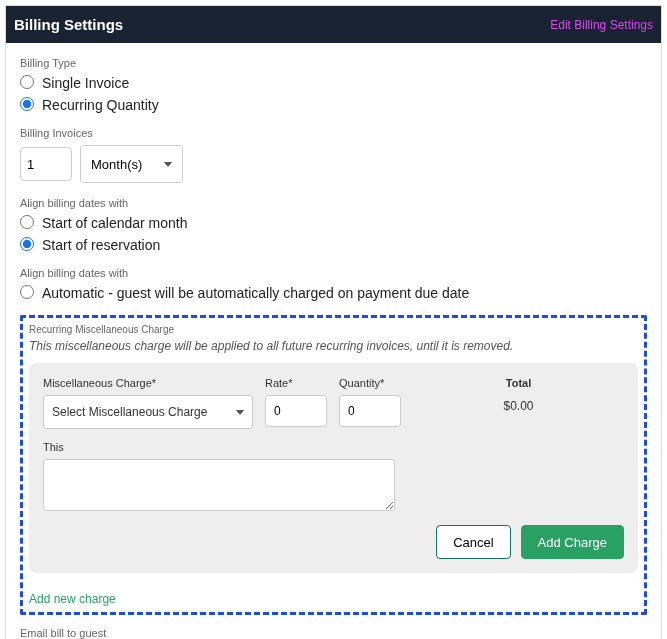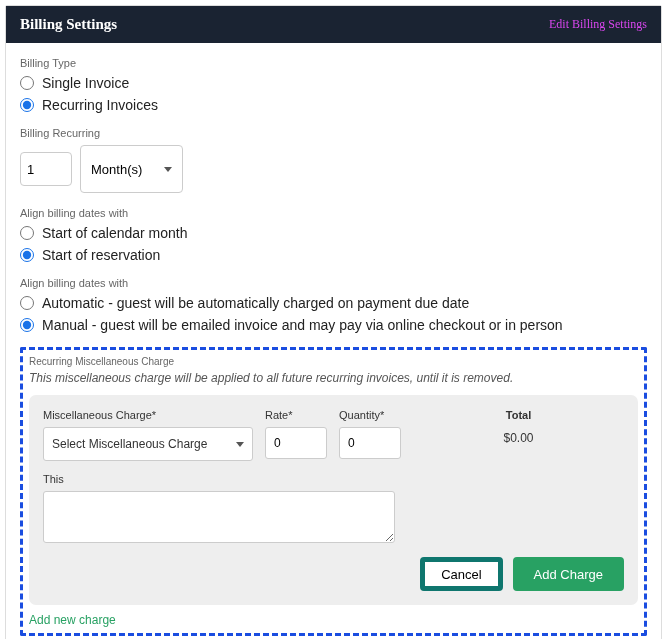--- a/index.html
+++ b/index.html
@@ -1,71 +1,71 @@
 <!DOCTYPE html>
 <html><head>
   <meta charset="utf-8">
   <style>
     * { box-sizing: border-box; margin: 0; padding: 0; }
     body { font-family: -apple-system, BlinkMacSystemFont, "Segoe UI", Arial, sans-serif; background: #fff; width: 667px; font-size: 13px; color: #333; }
     .panel { border: 1px solid #ddd; margin: 5px; border-radius: 2px; }
-    .panel-header { background: #1a2332; color: #fff; padding: 10px 14px; display: flex; justify-content: space-between; align-items: center; font-family: Liberation Serif, serif; }
+    .panel-header { background: #1a2332; color: #fff; padding: 10px 8px; display: flex; justify-content: space-between; align-items: center; }
     .panel-title { font-size: 15px; font-weight: 600; }
     .edit-link { color: #d946ef; font-size: 12px; cursor: pointer; }
     .panel-body { padding: 14px 14px 16px 14px; }
     .field-label { font-size: 11px; color: #666; margin-bottom: 6px; display: block; }
     .section { margin-bottom: 14px; }
-    .radio-row { display: flex; align-items: center; margin-bottom: 6px; font-size: 14px; color: #222; }
+    .radio-row { display: flex; margin-bottom: 6px; font-size: 14px; color: #222; }
     .radio-row input[type="radio"] { margin-right: 8px; accent-color: #1a73e8; width: 14px; height: 14px; }
     .inline-controls { display: flex; gap: 8px; align-items: center; }
     .num-input { width: 52px; height: 34px; border: 1px solid #ccc; border-radius: 4px; padding: 0 6px; font-size: 13px; }
-    .select-btn { height: 48px; border: 1px solid #ccc; border-radius: 4px; padding: 0 10px; background: #fff; font-size: 13px; display: inline-flex; align-items: center; gap: 22px; cursor: pointer; }
+    .select-btn { height: 38px; border: 1px solid #ccc; border-radius: 4px; padding: 0 10px; background: #fff; font-size: 13px; display: inline-flex; align-items: center; gap: 22px; cursor: pointer; }
     .chevron { display:inline-block; width:0; height:0; border-left:4px solid transparent; border-right:4px solid transparent; border-top:5px solid #555; }
     .dashed-highlight { border: 3px dashed #1a4de0; border-radius: 2px; padding: 0 6px 6px 6px; margin-bottom: 12px; }
     .recurring-title { font-size: 10px; color: #666; margin: 6px 0 4px 0; }
     .recurring-note { font-size: 12px; font-style: italic; color: #555; margin-bottom: 10px; }
     .charge-box { background: #eee; padding: 14px; border-radius: 7px; }
     .charge-row { display: flex; gap: 12px; align-items: flex-start; }
     .charge-col { display: flex; flex-direction: column; }
     .charge-col label { font-size: 11px; color: #333; margin-bottom: 6px; }
     .charge-select { width: 210px; height: 32px; border: 1px solid #ccc; border-radius: 3px; background: #fff; padding: 16px 8px; font-size: 12px; display: flex; align-items: center; justify-content: space-between; cursor: pointer; }
     .small-input { width: 62px; height: 32px; border: 1px solid #ccc; border-radius: 3px; padding: 0 8px; font-size: 12px; background:#fff; }
     .total-col { flex: 1; text-align: center; }
     .total-label { font-size: 11px; color: #333; margin-bottom: 10px; display:block; font-weight:600; }
     .total-val { font-size: 12px; font-weight: 400; }
     .note-area { width: 352px; height: 52px; border: 1px solid #ccc; border-radius: 3px; padding: 6px; font-size: 12px; resize: both; background:#fff; font-family: inherit; }
     .charge-actions { display: flex; justify-content: flex-end; gap: 10px; margin-top: 14px; }
-    .btn { height: 34px; padding: 0 16px; border-radius: 4px; font-size: 13px; cursor: pointer; border: 5px solid #0f766e; background: #fff; }
+    .btn { height: 34px; padding: 0 16px; border-radius: 4px; font-size: 13px; cursor: pointer; border: 1px solid #0f766e; background: #fff; }
     .btn-primary { background: #28a163; border-color: #28a163; color: #fff; }
-    .add-link { color: #28a163; font-size: 12px; cursor: pointer; margin-top: 8px; display: inline-block; }
+    .add-link { color: #28a163; font-size: 12px; cursor: pointer; margin-top: 19px; display: inline-block; }
   </style>
 </head>
 <body>
 
 <div class="panel">
   <div class="panel-header">
     <div class="panel-title">Billing Settings</div>
     <div class="edit-link">Edit Billing Settings</div>
   </div>
   <div class="panel-body">
 
     <div class="section">
       <span class="field-label">Billing Type</span>
       <label class="radio-row">
         <input type="radio" name="bt" style="">
         <span>Single Invoice</span>
       </label>
       <label class="radio-row">
         <input type="radio" name="bt" checked="" style="">
-        <span>Recurring Invoices</span>
+        <span>Recurring Quantity</span>
       </label>
     </div>
 
     <div class="section">
-      <span class="field-label">Billing Recurring</span>
+      <span class="field-label">Billing Invoices</span>
       <div class="inline-controls">
         <input type="number" class="num-input" value="1" style="">
         <button class="select-btn">
           <span>Month(s)</span>
           <span class="chevron"></span>
         </button>
       </div>
     </div>
 
     <div class="section">
@@ -78,24 +78,20 @@
         <input type="radio" name="ad" checked="" style="">
         <span>Start of reservation</span>
       </label>
     </div>
 
     <div class="section">
       <span class="field-label">Align billing dates with</span>
       <label class="radio-row">
         <input type="radio" name="pm" style="">
         <span>Automatic - guest will be automatically charged on payment due date</span>
-      </label>
-      <label class="radio-row">
-        <input type="radio" name="pm" checked="" style="">
-        <span>Manual - guest will be emailed invoice and may pay via online checkout or in person</span>
       </label>
     </div>
 
     <div class="dashed-highlight">
       <div class="recurring-title">Recurring Miscellaneous Charge</div>
       <div class="recurring-note">This miscellaneous charge will be applied to all future recurring invoices, until it is removed.</div>
 
       <div class="charge-box">
         <div class="charge-row">
           <div class="charge-col">

